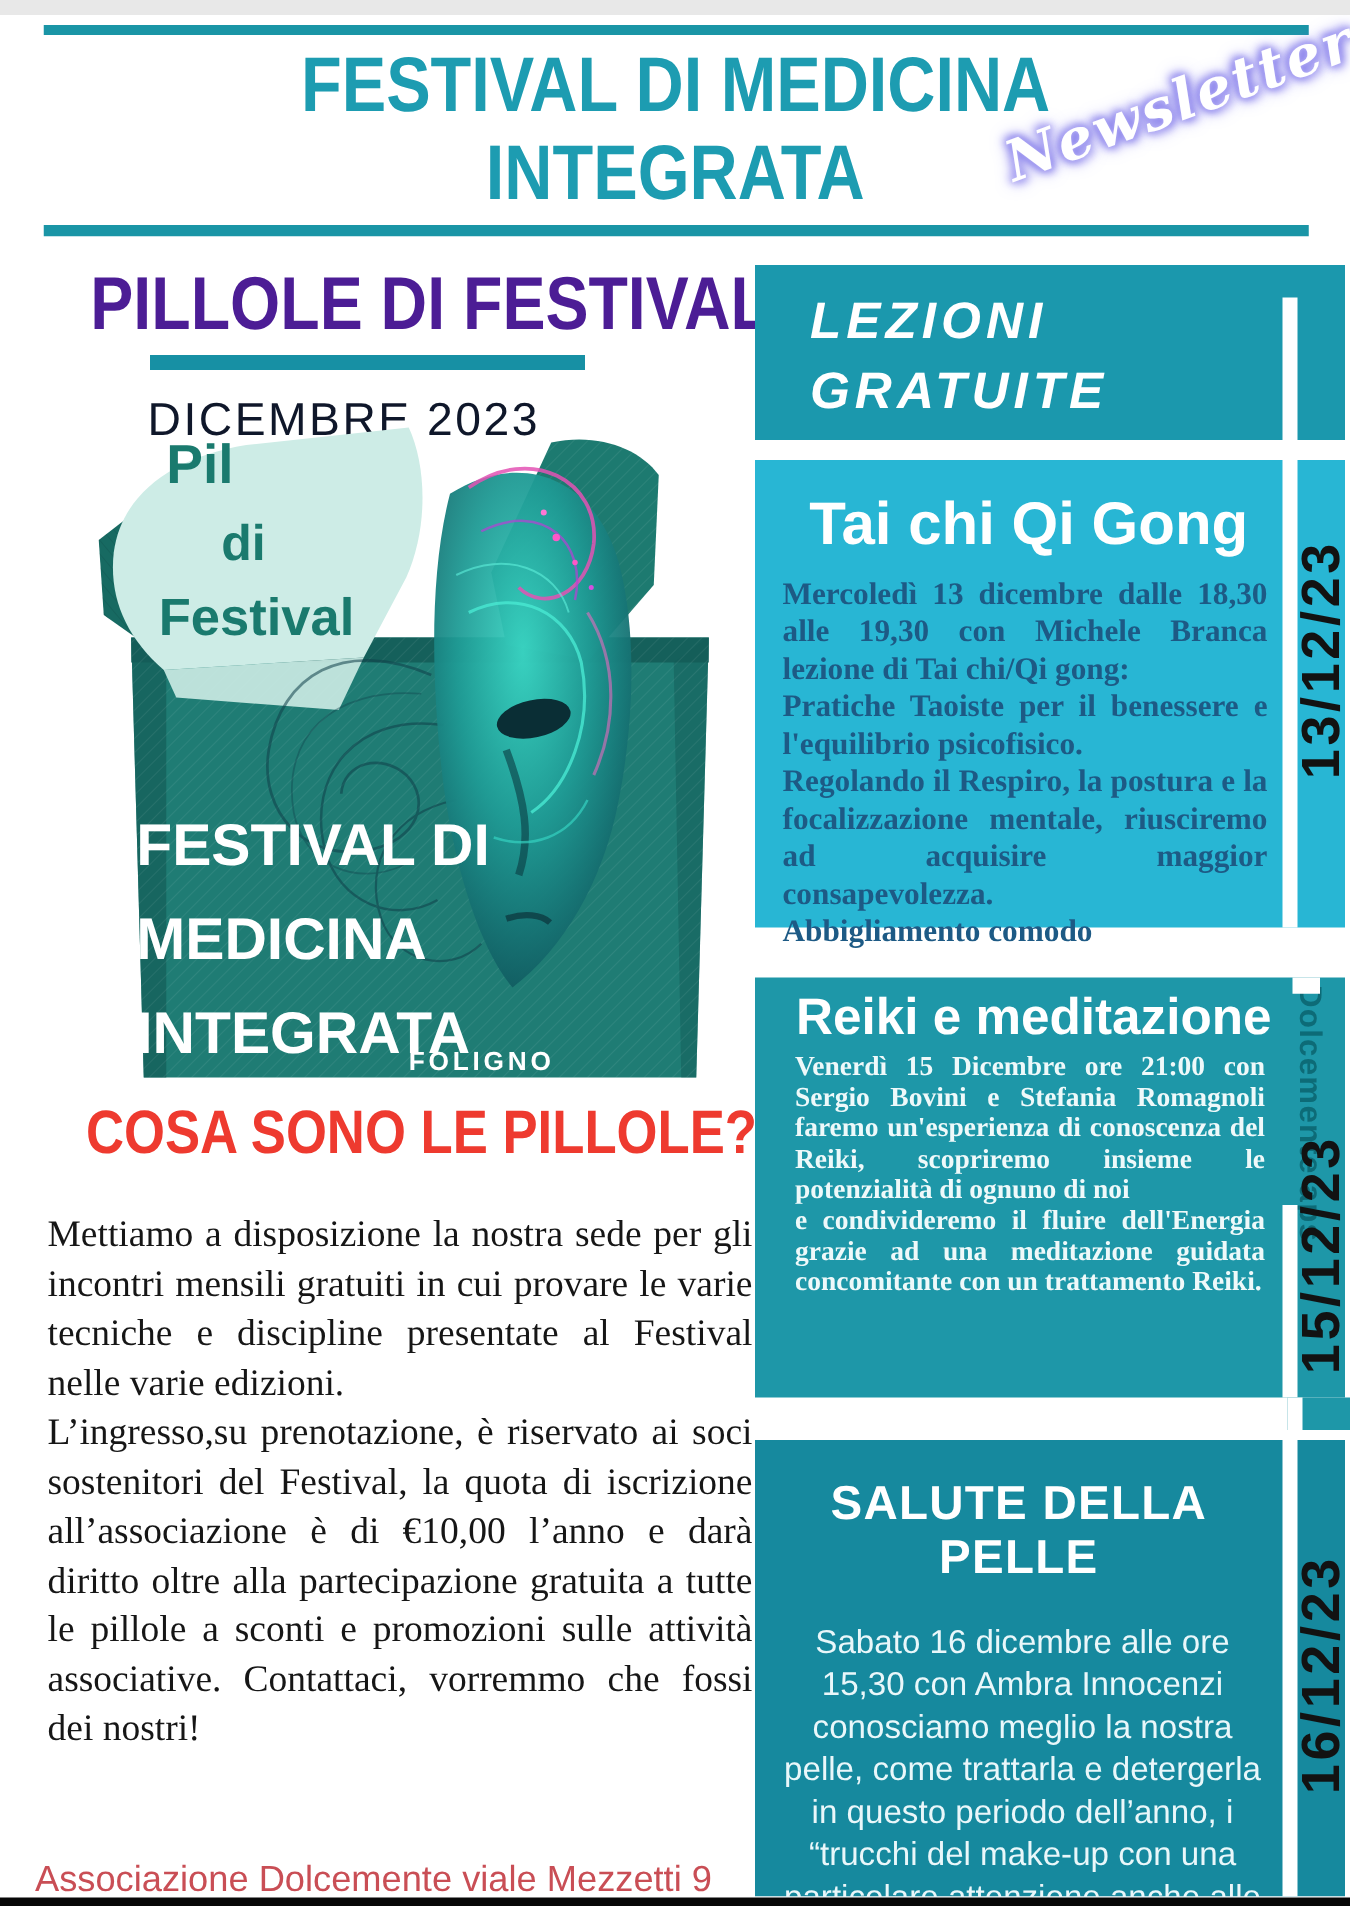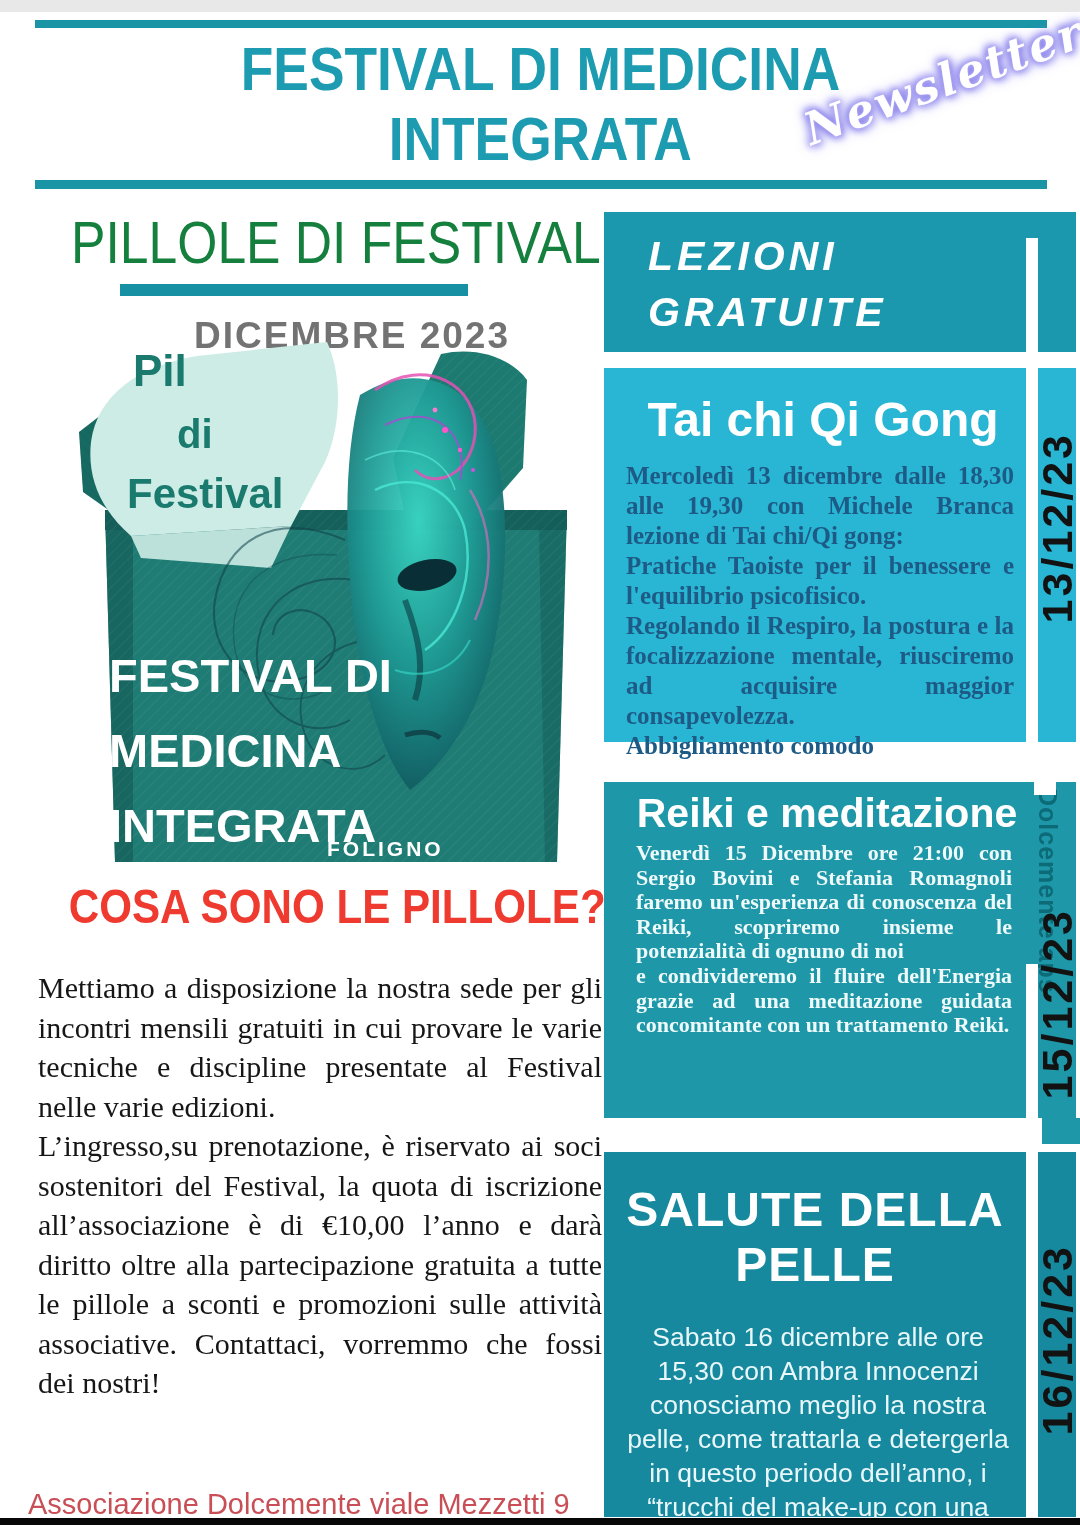--- a/index.html
+++ b/index.html
@@ -13,24 +13,24 @@
   .header-title { position:absolute; left:0; top:22px; width:1080px; text-align:center;
       color:#1d9cb1; font-weight:800; font-size:62px; line-height:70px; letter-spacing:0px; }
   .condensed { display:inline-block; transform:scaleX(0.86); transform-origin:center; white-space:nowrap; }
 
   .newsletter { position:absolute; left:798px; top:48px; width:260px; text-align:center;
       transform:rotate(-20deg); font-family:"DejaVu Serif", serif; font-style:italic; font-weight:700;
       font-size:45px; color:#ffffff; letter-spacing:2px;
       text-shadow:0 0 3px #b9b4f6, 0 0 7px #938cee, 0 0 14px #7d76e8, 2px 2px 8px #9f97f0, -2px -2px 8px #9f97f0; }
 
   .pillole-title { position:absolute; left:28px; top:196px; width:572px; text-align:center;
-      color:#15803d; font-weight:400; font-size:60px; }
+      color:#4c1d95; font-weight:700; font-size:60px; }
   .pillole-underline { position:absolute; left:120px; top:272px; width:348px; height:12px; background:#1790a4; }
-  .month { position:absolute; left:40px; top:303px; width:470px; text-align:right;
-      color:#737373; font-size:37px; letter-spacing:2px; font-weight:700; }
+  .month { position:absolute; left:40px; top:303px; width:470px; text-align:center;
+      color:#0f172a; font-size:37px; letter-spacing:2px; font-weight:400; }
 
   .poster { position:absolute; left:75px; top:328px; width:520px; height:532px; }
 
   .cosa-title { position:absolute; left:25px; top:866px; width:585px; text-align:left;
       color:#ee3a2f; font-weight:800; font-size:49px; }
   .para-wrap { position:absolute; left:38px; top:956px; width:564px;
       font-family:"Liberation Serif", serif; font-size:30px; line-height:39.5px;
       color:#161616; text-align:justify; }
   .para-wrap p { margin:0; }
   .footer-red { position:absolute; left:28px; top:1476px; width:585px;
@@ -47,21 +47,21 @@
   .vl-taichi  { top:0; height:374px; }
   .vl-reiki   { top:182px; height:154px; }
   .vl-salute  { top:0; height:365px; }
 
   .lezioni-text { padding:16px 0 0 44px; color:#ffffff; font-weight:800; font-style:italic;
       font-size:41px; line-height:56px; letter-spacing:4px; }
 
   .event-title { color:#ffffff; font-weight:800; text-align:center; }
   .tt-taichi { padding:24px 44px 0 10px; font-size:48px; }
   .tt-reiki  { padding:8px 36px 0 10px; font-size:41px; }
-  .tt-salute { padding:30px 66px 0 16px; font-size:48px; letter-spacing:1px; }
+  .tt-salute { padding:30px 66px 0 16px; font-size:38px; letter-spacing:1px; }
 
   .event-body { margin:0; }
   .body-taichi { padding:14px 62px 0 22px; font-family:"Liberation Serif", serif;
       font-size:25px; line-height:30px; color:#1d5a85; text-align:justify; font-weight:600; }
   .body-taichi p, .body-reiki p { margin:0; }
   .body-reiki { padding:4px 64px 0 32px; font-family:Liberation Serif, serif;
       font-size:22px; line-height:24.6px; color:#eef9fa; text-align:justify; font-weight:600; }
   .body-salute { padding:28px 62px 0 18px; font-size:26.5px; line-height:34px;
       color:#e9f7fa; text-align:center; }
 

